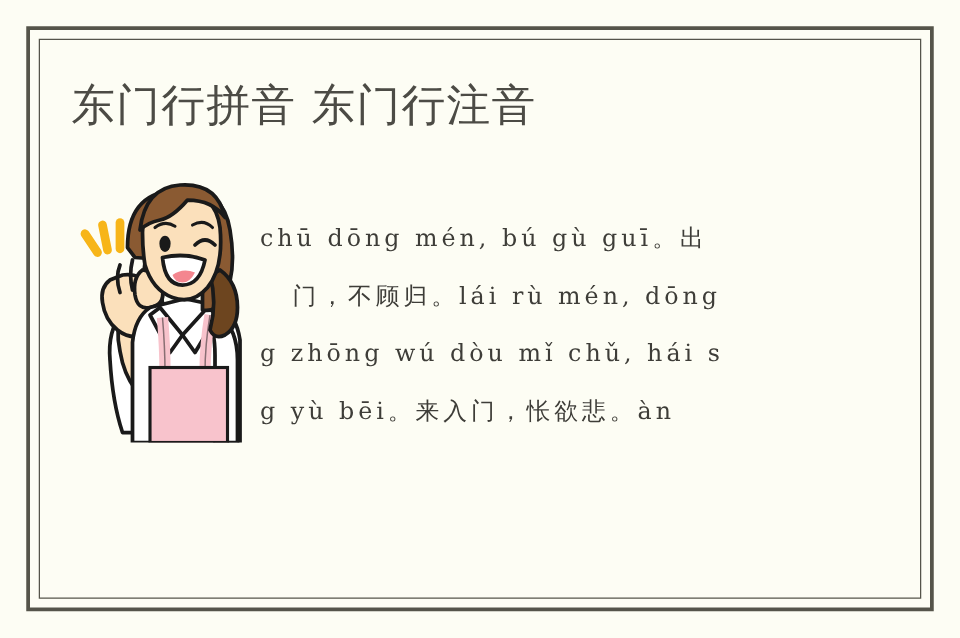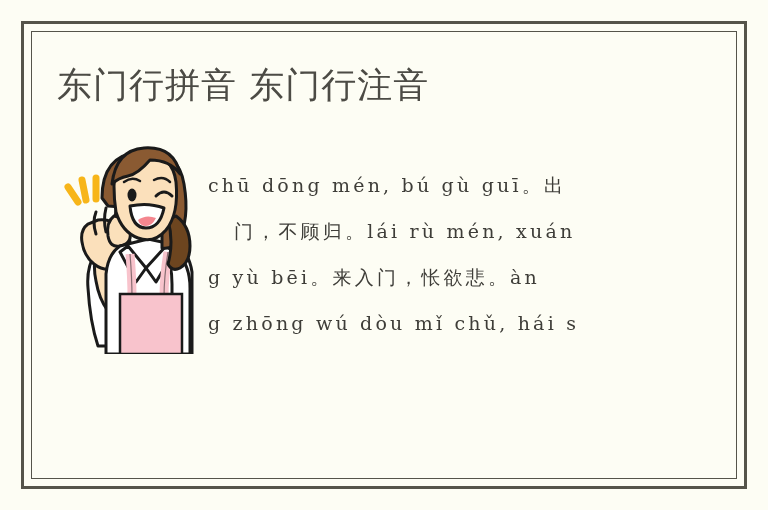--- a/index.html
+++ b/index.html
@@ -63,21 +63,21 @@
     top: 142px;
     width: 148px;
     height: 212px;
   }
   .illustration svg { display: block; }
 
   
   .body-text {
     position: absolute;
     left: 208px;
-    top: 162px;
+    top: 168px;
     width: 512px;
     font-family: "DejaVu Serif", "Liberation Serif", serif;
     font-size: 19px;
     line-height: 46px;
     letter-spacing: 3.2px;
     color: #3e3d38;
     text-align: justify;
     white-space: normal;
     word-break: break-all;
   }
@@ -147,18 +147,18 @@
 
       <path d="M98 54 q8 -8 16 0" fill="none" stroke="#1a1a1a" stroke-width="3" stroke-linecap="round"></path>
 
       <path d="M72 64 q18 -4 34 2 q-4 20 -18 20 q-14 0 -16 -22 z" fill="#ffffff" stroke="#1a1a1a" stroke-width="3" stroke-linejoin="round"></path>
       <path d="M80 78 q8 -6 18 -2 q-4 8 -10 8 q-6 0 -8 -6 z" fill="#f4868f"></path>
     </svg>
   </div>
 
   <div class="body-text">
     <span class="line l1">chū dōng mén, bú gù guī。出</span>
-    <span class="line l2">门，不顾归。lái rù mén, xuán</span>
+    <span class="line l2">门，不顾归。lái rù mén, dōng</span>
+    <span class="line l4">g zhōng wú dòu mǐ chǔ, hái s</span>
     <span class="line l3">g yù bēi。来入门，怅欲悲。àn</span>
-    <span class="line l4">g zhōng wú dòu mǐ chǔ, hái s</span>
   </div>
 
 </div>
 
 </body></html>

